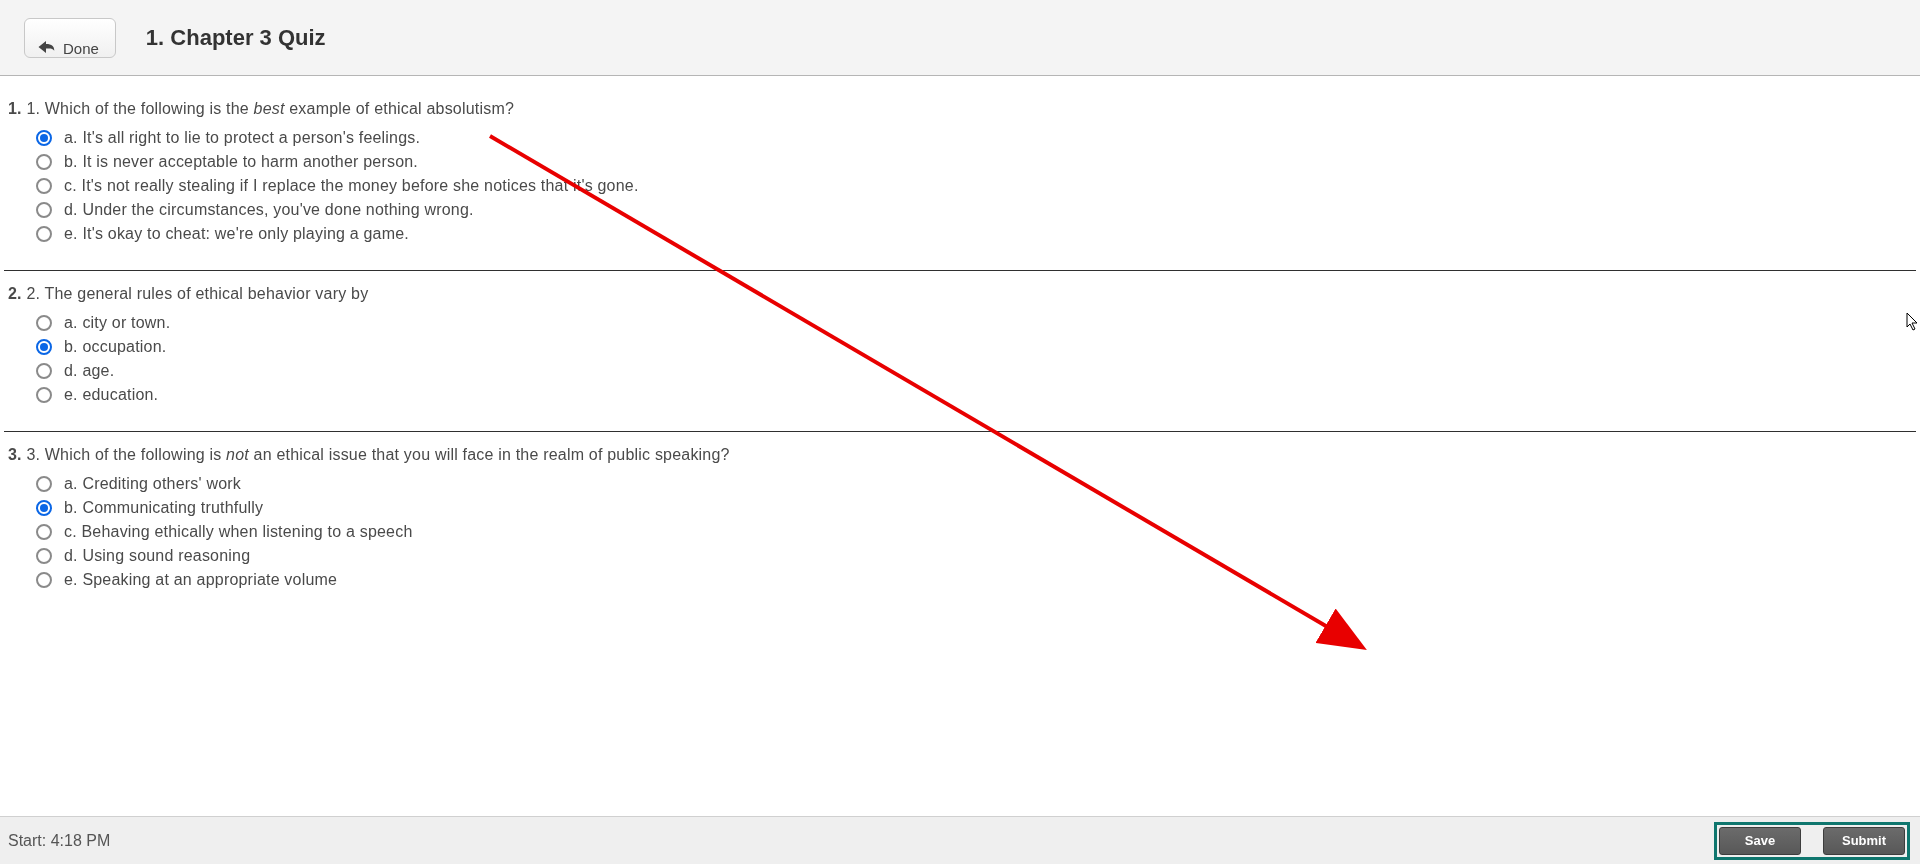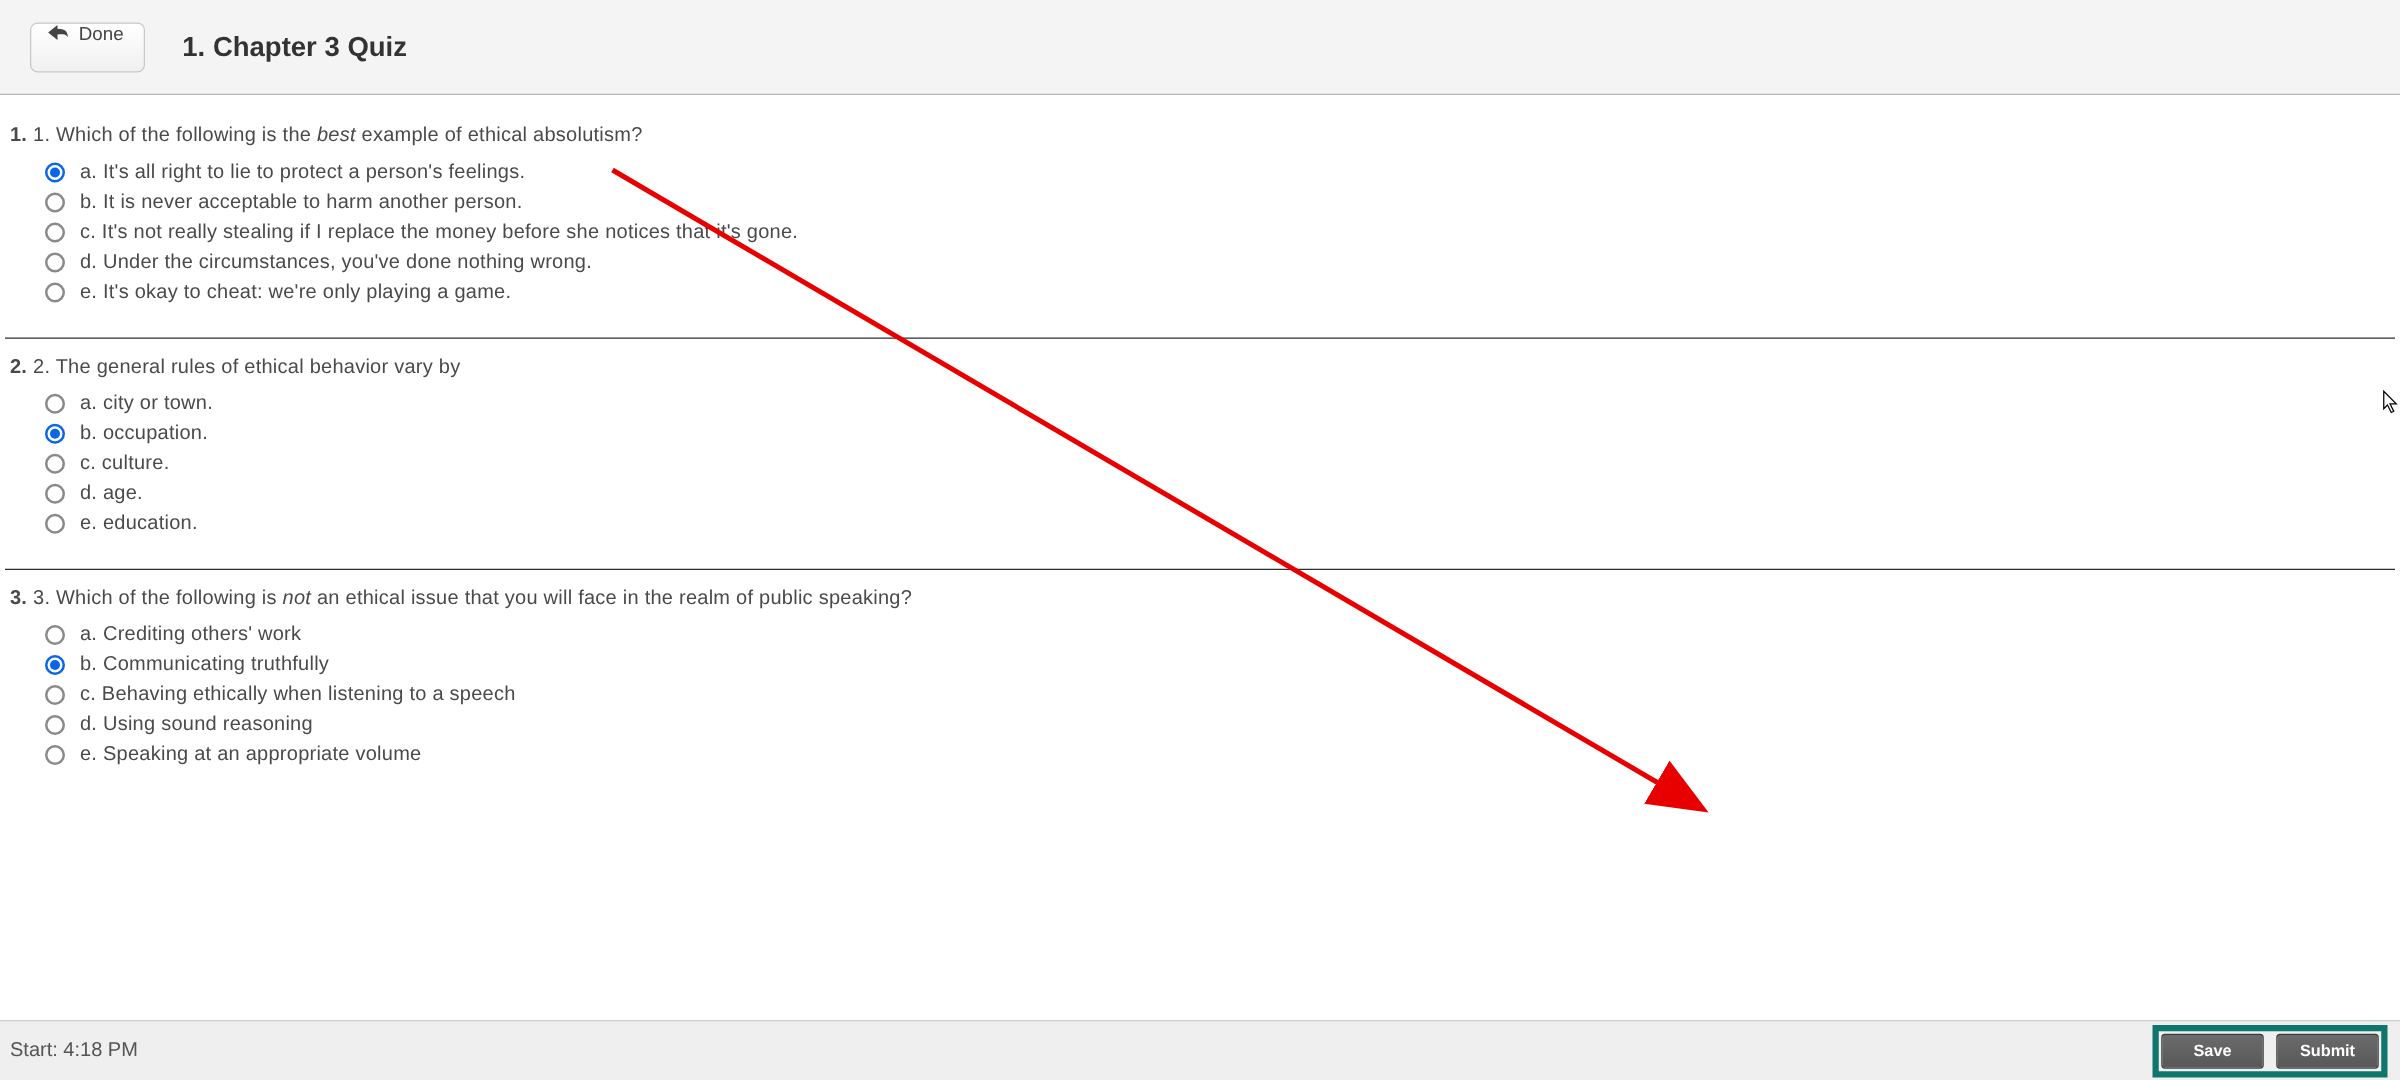--- a/index.html
+++ b/index.html
@@ -16,21 +16,21 @@
     padding: 0 24px;
     gap: 20px;
   }
   .done-btn {
     height: 40px;
     padding: 0 16px 0 12px;
     border: 1px solid #c8c8c8;
     border-radius: 6px;
     background: linear-gradient(#ffffff, #f0f0f0);
     display: inline-flex;
-    align-items: flex-start;
+    align-items: flex-end;
     gap: 8px;
     font-size: 15px;
     color: #444;
     cursor: pointer;
   }
   .done-btn svg { width: 18px; height: 14px; fill: #444; }
   .title { font-weight: 700; font-size: 22px; color: #333; margin-left: 10px; }
 
   
   .scroll {
@@ -89,21 +89,21 @@
     height: 48px;
     background: #efefef;
     border-top: 1px solid #d0d0d0;
     display: flex;
     align-items: center;
     justify-content: space-between;
     padding: 0 10px 0 8px;
     font-size: 16px;
     color: #555;
   }
-  .footer-right { display: flex; gap: 10px; padding: 2px; border: 5px solid #0f766e; }
+  .footer-right { display: flex; gap: 22px; padding: 2px; border: 3px solid #0f766e; }
   .action-btn {
     width: 82px;
     height: 28px;
     background: linear-gradient(#6b6b6b, #585858);
     color: #fff;
     border: 1px solid #3d3d3d;
     border-radius: 3px;
     font-size: 13px;
     font-weight: 700;
     cursor: pointer;
@@ -166,24 +166,20 @@
           <li>
             <span class="radio"></span>
             <span>a. city or town.</span>
           </li>
           <li>
             <span class="radio selected"></span>
             <span>b. occupation.</span>
           </li>
           <li>
             <span class="radio"></span>
-            <span>c. culture.</span>
-          </li>
-          <li>
-            <span class="radio"></span>
             <span>d. age.</span>
           </li>
           <li>
             <span class="radio"></span>
             <span>e. education.</span>
           </li>
         </ul>
       </div>
       <hr class="sep">
       <div class="question-block">

